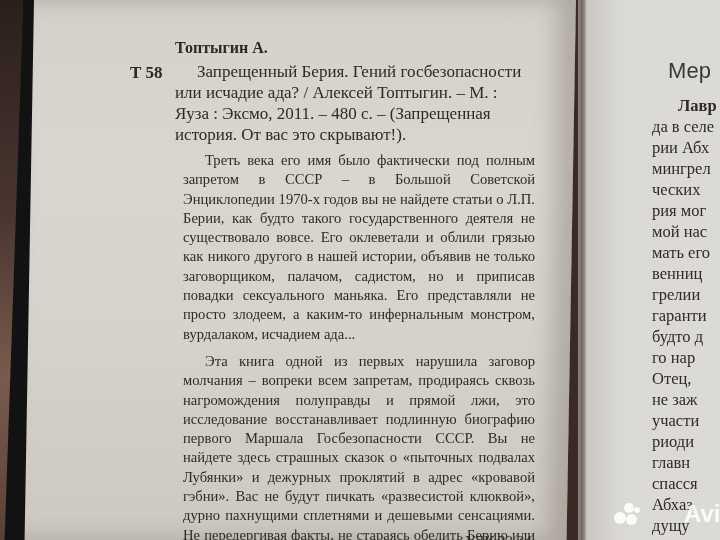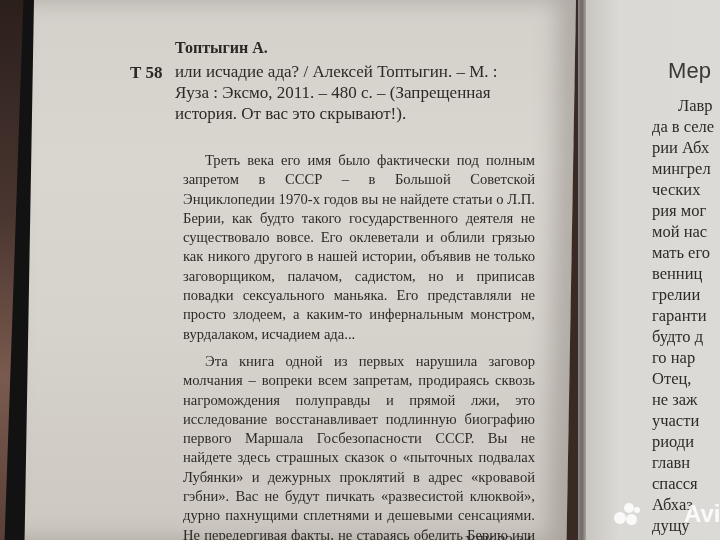--- a/index.html
+++ b/index.html
@@ -52,21 +52,21 @@
     position:absolute; left:465px; top:533px; font-size:15px; color:#2d2a28;
   }
   .rp-title {
     position:absolute; left:668px; top:58px; font-family:"Liberation Sans","DejaVu Sans",sans-serif;
     font-size:22px; color:#3a3835; white-space:nowrap;text-align:center;
   }
   .rp-lines {
     position:absolute; left:652px; top:95px; width:68px; overflow:hidden;
     font-size:16.5px; line-height:21px; color:#2d2a28; white-space:nowrap;
   }
-  .rp-lines .l0 { font-weight:normal; padding-left:26px; }
+  .rp-lines .l0 { font-weight:bold; padding-left:26px; }
   .rp-lines div { }
   .watermark {
     position:absolute; left:614px; top:500px; display:flex; align-items:center;
     color:rgba(255,255,255,0.85);
     font-family:"Liberation Sans","DejaVu Sans",sans-serif; font-size:24px; font-weight:bold;gap:40px;
   }
   .dots { position:relative; width:26px; height:22px; margin-right:4px; }
   .dots span { position:absolute; background:rgba(255,255,255,0.85); border-radius:50%; }
 </style>
 </head>
@@ -74,20 +74,21 @@
 
 <div class="bg-blur"></div>
 <div class="cover"></div>
 
 <div class="left-page"></div>
 
 <div class="code">Т 58</div>
 <div class="author">Топтыгин А.</div>
 
 <div class="biblio">
+  <div class="indent">Запрещенный Берия. Гений госбезопасности</div>
   <div>или исчадие ада? / Алексей Топтыгин. – М. :</div>
   <div>Яуза : Эксмо, 2011. – 480 с. – (Запрещенная</div>
   <div>история. От вас это скрывают!).</div>
 </div>
 
 <div class="annotation">
   <p>Треть века его имя было фактически под полным запретом в СССР – в Большой Советской Энциклопедии 1970-х годов вы не найдете статьи о Л.П. Берии, как будто такого государственного деятеля не существовало вовсе. Его оклеветали и облили грязью как никого другого в нашей истории, объявив не только заговорщиком, палачом, садистом, но и приписав повадки сексуального маньяка. Его представляли не просто злодеем, а каким-то инфернальным монстром, вурдалаком, исчадием ада...</p>
   <p>Эта книга одной из первых нарушила заговор молчания – вопреки всем запретам, продираясь сквозь нагромождения полуправды и прямой лжи, это исследование восстанавливает подлинную биографию первого Маршала Госбезопасности СССР. Вы не найдете здесь страшных сказок о «пыточных подвалах Лубянки» и дежурных проклятий в адрес «кровавой гэбни». Вас не будут пичкать «развесистой клюквой», дурно пахнущими сплетнями и дешевыми сенсациями. Не передергивая факты, не стараясь обелить Берию или приукрасить его поступки, не закрывая глаза на преступления, к которым он был причастен, эта книга тем не менее воздает должное его несомненным заслугам перед Отечеством, восстанавливает подлинную историю его возвышения и падения, опровергает самые расхожие и клеветнические мифы о величайшем государственном деятеле Советской эпохи после Сталина.</p>
 </div>
 

